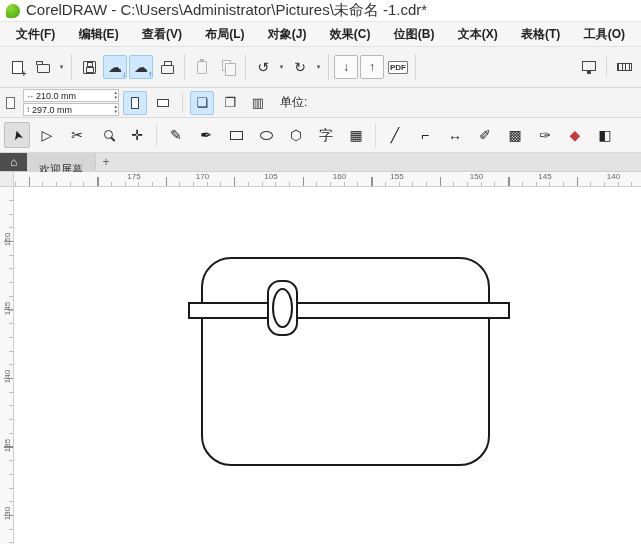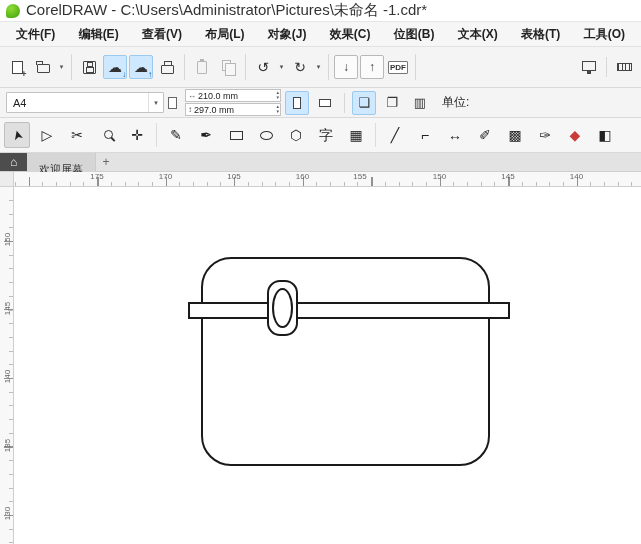--- a/index.html
+++ b/index.html
@@ -88,21 +88,21 @@
   
   .ruler-row { height:15px; display:flex; }
   .ruler-corner { width:14px; height:15px; background:#ececec; border-right:1px solid #cfcfcf; border-bottom:1px solid #cfcfcf; }
   .hruler { position:relative; flex:1; height:15px; background:#f8f8f8; border-bottom:1px solid #cfcfcf;
     background-image:
       repeating-linear-gradient(90deg,#909090 0 1px,transparent 1px 68.5px),
       repeating-linear-gradient(90deg,#bdbdbd 0 1px,transparent 1px 13.7px);
     background-size:1200px 9px, 1200px 4px;
     background-position:14.5px 100%, 0.8px 100%;
     background-repeat:no-repeat; }
-  .hruler .rlabel { position:absolute; top:0; transform:translateX(-50%); font-size:8px; color:#666; }
+  .hruler .rlabel { position:absolute; top:0; transform:translateX(-50%); font-size:8px; color:#666;margin-left:37px; }
   .main-row { display:flex; height:358px; }
   .vruler { position:relative; width:14px; background:#f8f8f8; border-right:1px solid #cfcfcf;
     background-image:
       repeating-linear-gradient(180deg,#909090 0 1px,transparent 1px 68.5px),
       repeating-linear-gradient(180deg,#bdbdbd 0 1px,transparent 1px 13.7px);
     background-size:9px 1200px, 4px 1200px;
     background-position:right -14.5px, right -0.8px;
     background-repeat:no-repeat; }
   .vruler .rlabel { position:absolute; left:-4px; width:22px; text-align:center; font-size:8px; color:#666; transform:rotate(-90deg); }
 
@@ -188,24 +188,20 @@
   <div class="tbtn ml-auto">
     <span class="icon-monitor"></span>
   </div>
   <div class="sep short"></div>
   <div class="tbtn">
     <span class="icon-ruler-h"></span>
   </div>
 </div>
 
 <div class="propbar">
-  <div class="combo pagesize-combo">
-    <span class="val">A4</span>
-    <span class="drop">▾</span>
-  </div>
   <span class="icon-pagedim"></span>
   <div class="dims">
     <div class="dimfield">
       <span class="dimicon">↔</span>
       <span>210.0 mm</span>
       <span class="spin">
         <span>▴</span>
         <span>▾</span>
       </span>
     </div>

